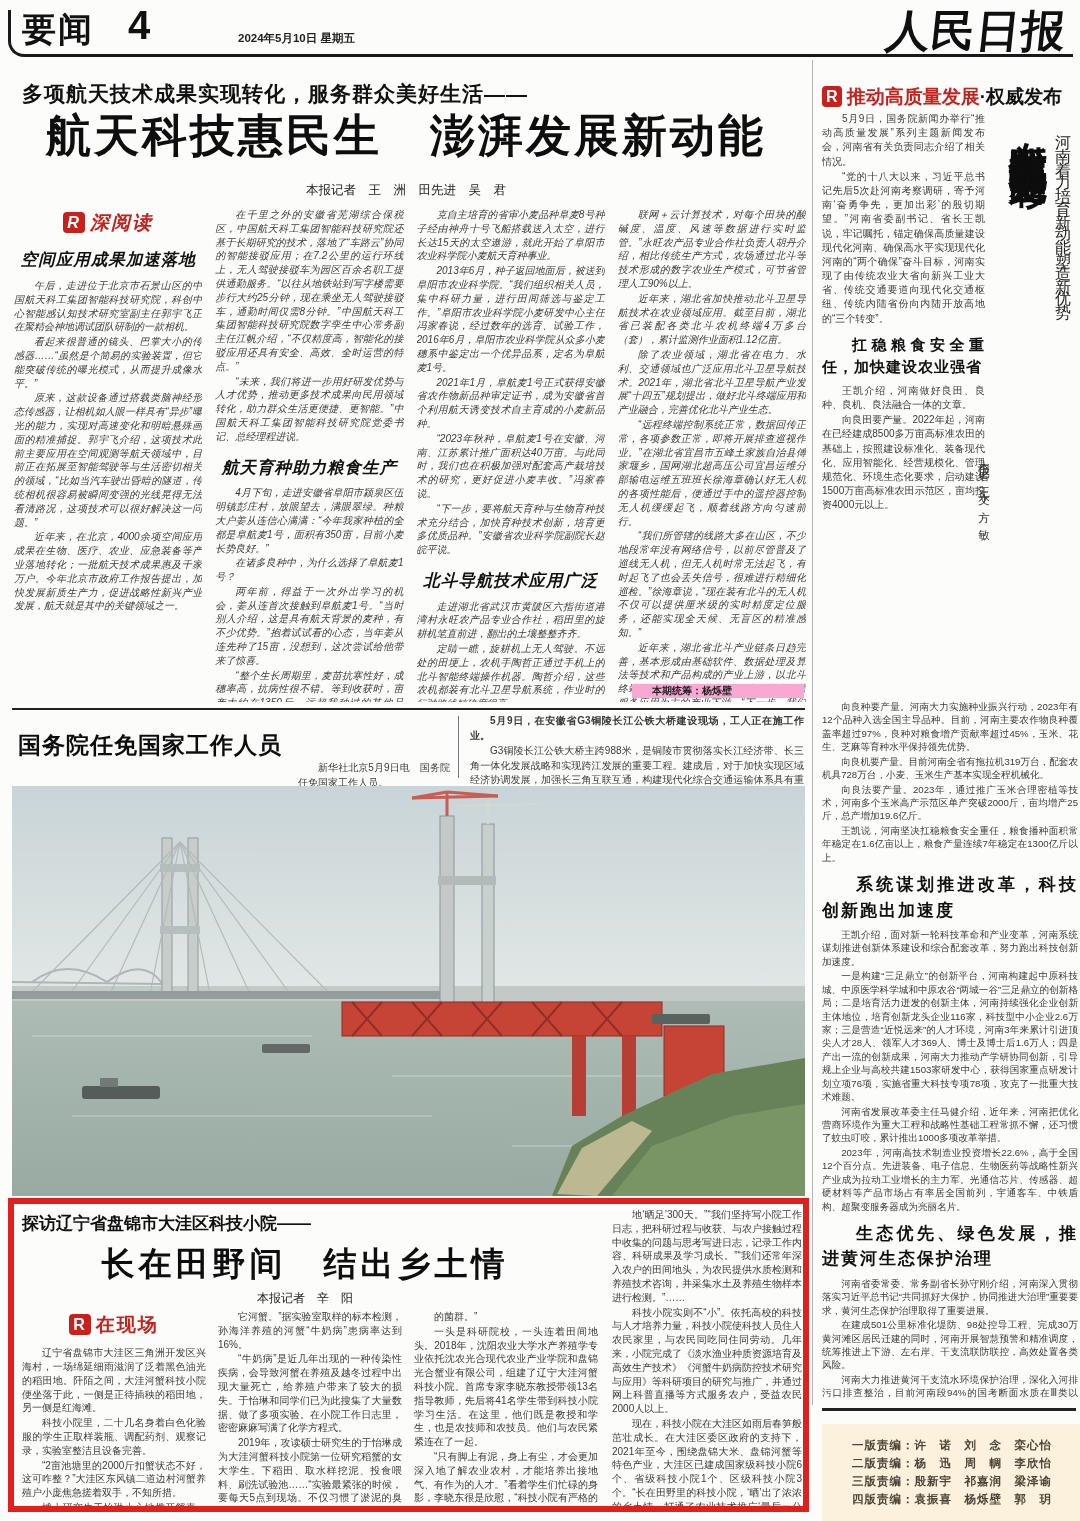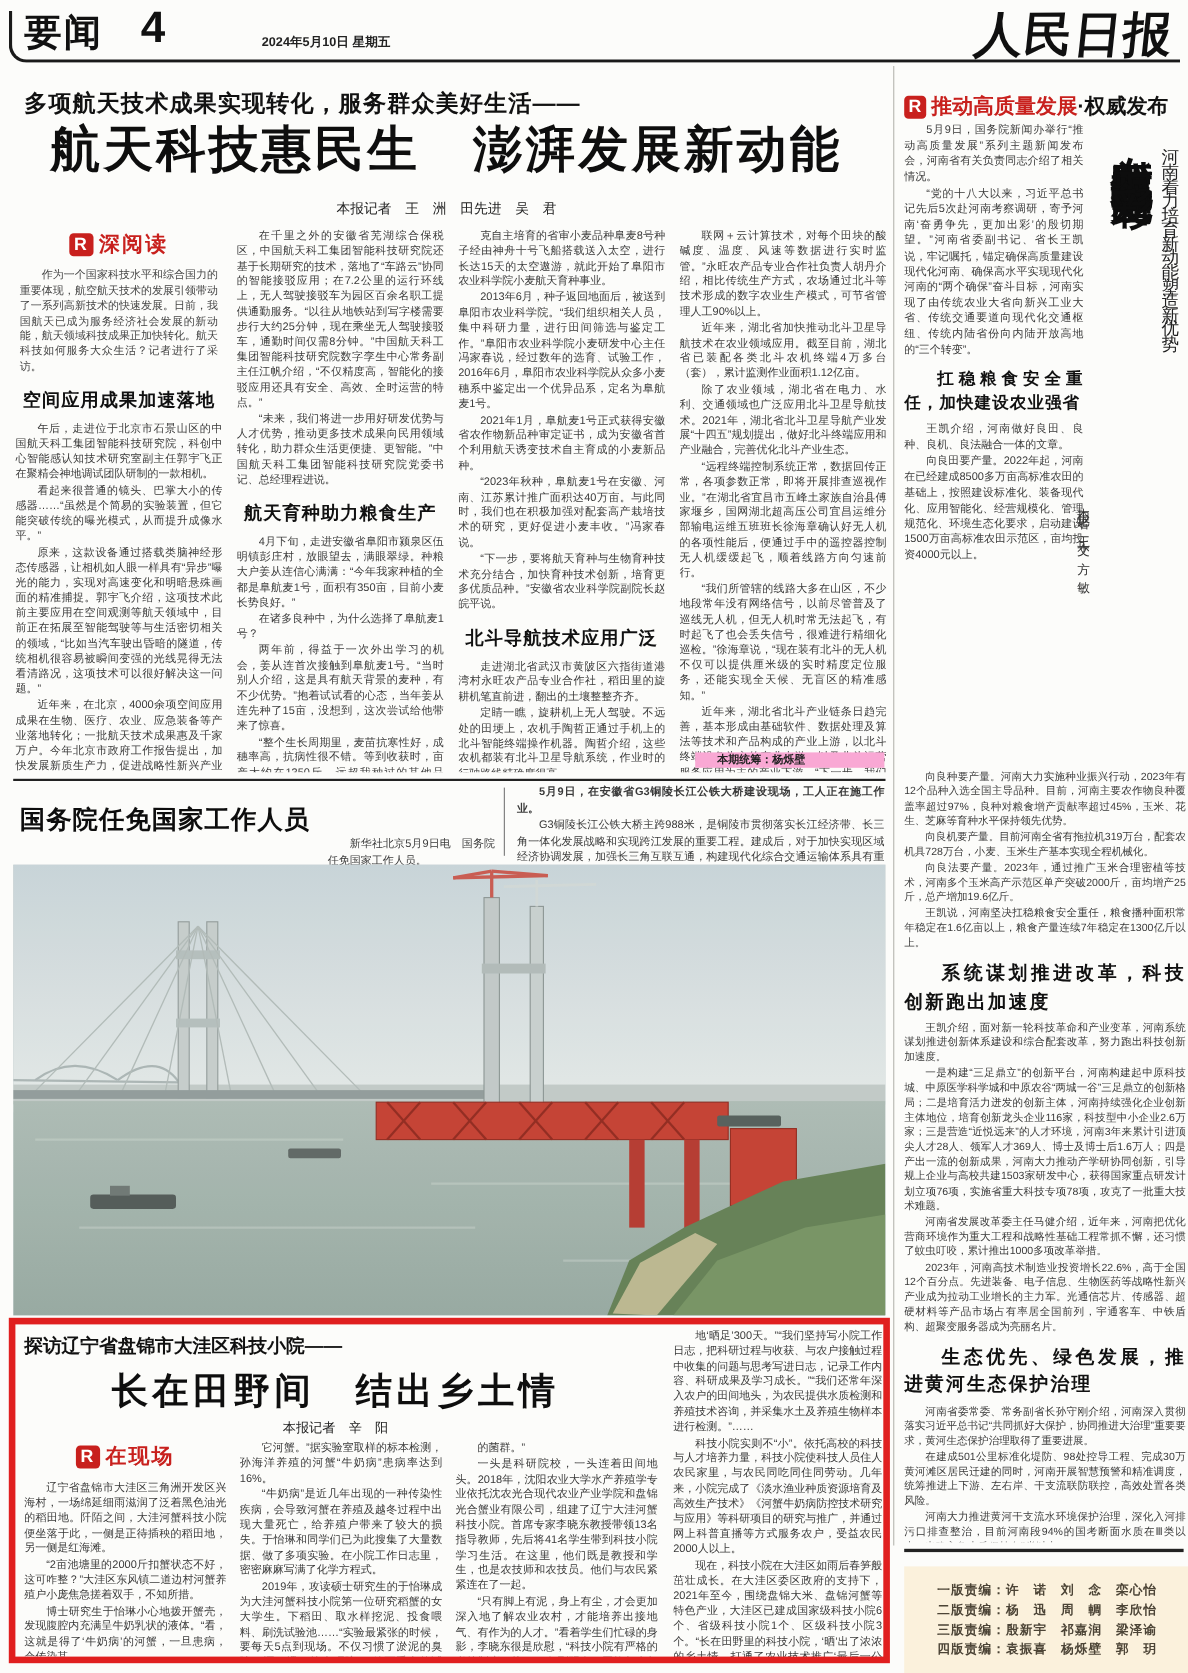--- a/index.html
+++ b/index.html
@@ -13,21 +13,21 @@
   .page-num{left:128px;top:3px;font-size:40px;font-weight:bold;color:#111;}
   .hdr-date{left:238px;top:31px;font-size:11.5px;font-weight:bold;color:#222;}
   .masthead{right:14px;top:2px;font-family:"DejaVu Serif","Liberation Serif",serif;
             font-size:44px;font-weight:bold;color:#101010;transform:skewX(-6deg);letter-spacing:1px;}
   
   .kicker{left:22px;top:80px;font-size:21px;font-weight:bold;color:#111;letter-spacing:1px;}
   .headline{left:0;top:106px;width:812px;text-align:center;font-size:45px;font-weight:bold;
             color:#0e0e0e;letter-spacing:3px;}
   .byline{left:0;top:182px;width:812px;text-align:center;font-size:12.5px;color:#222;}
   .mcols{left:14px;top:208px;width:792px;height:494px;display:flex;gap:13px;overflow:hidden;}
-  .mcol{flex:1 1 0;overflow:hidden;font-size:10px;line-height:1.38;text-align:justify;color:#3a3a3a;}
+  .mcol{flex:1 1 0;overflow:hidden;font-size:10px;line-height:1.38;text-align:justify;color:#3a3a3a;font-style:italic;}
   .b-p{text-indent:2em;margin:0 0 1px;}
   .b-lead{margin:2px 4px 8px;text-indent:2em;color:#444;}
   .b-tag{text-align:center;font-size:19px;font-weight:bold;color:#c8201d;margin:2px 0 8px;letter-spacing:2px;}
   .b-h{text-align:center;font-size:16.5px;font-weight:bold;color:#111;margin:12px 0 8px;letter-spacing:1px;}
   .b-h2{font-size:15px;font-weight:bold;color:#111;line-height:1.5;text-indent:2em;margin:8px 0 5px;letter-spacing:1px;}
   .b-foot{font-weight:bold;text-indent:2em;}
   .rbox{display:inline-block;background:#c8201d;color:#fff;font-weight:bold;border-radius:4px;
         padding:0 4px;margin-right:5px;font-size:0.85em;line-height:1.3;vertical-align:1px;}
   .mfoot{left:632px;top:684px;width:172px;font-size:10px;font-weight:bold;background:#f9a8d4;color:#222;}
   
@@ -80,21 +80,20 @@
   <div class="abs page-num">4</div>
   <div class="abs hdr-date">2024年5月10日 星期五</div>
   <div class="abs masthead">人民日报</div>
 
   <div class="abs kicker">多项航天技术成果实现转化，服务群众美好生活——</div>
   <div class="abs headline">航天科技惠民生　澎湃发展新动能</div>
   <div class="abs byline">本报记者　王　洲　田先进　吴　君</div>
   <div class="abs mcols">
     <div class="mcol">
         <div class="b-tag"><span class="rbox">R</span>深阅读</div>
-        <div class="b-lead">作为一个国家科技水平和综合国力的重要体现，航空航天技术的发展引领带动了一系列高新技术的快速发展。日前，我国航天已成为服务经济社会发展的新动能，航天领域科技成果正加快转化。航天科技如何服务大众生活？记者进行了采访。</div>
         <div class="b-h">空间应用成果加速落地</div>
         <div class="b-p">午后，走进位于北京市石景山区的中国航天科工集团智能科技研究院，科创中心智能感认知技术研究室副主任郭宇飞正在聚精会神地调试团队研制的一款相机。</div>
         <div class="b-p">看起来很普通的镜头、巴掌大小的传感器……“虽然是个简易的实验装置，但它能突破传统的曝光模式，从而提升成像水平。”</div>
         <div class="b-p">原来，这款设备通过搭载类脑神经形态传感器，让相机如人眼一样具有“异步”曝光的能力，实现对高速变化和明暗悬殊画面的精准捕捉。郭宇飞介绍，这项技术此前主要应用在空间观测等航天领域中，目前正在拓展至智能驾驶等与生活密切相关的领域，“比如当汽车驶出昏暗的隧道，传统相机很容易被瞬间变强的光线晃得无法看清路况，这项技术可以很好解决这一问题。”</div>
         <div class="b-p">近年来，在北京，4000余项空间应用成果在生物、医疗、农业、应急装备等产业落地转化；一批航天技术成果惠及千家万户。今年北京市政府工作报告提出，加快发展新质生产力，促进战略性新兴产业发展，航天就是其中的关键领域之一。</div>
       </div>
     <div class="mcol">
         <div class="b-p">在千里之外的安徽省芜湖综合保税区，中国航天科工集团智能科技研究院还基于长期研究的技术，落地了“车路云”协同的智能接驳应用；在7.2公里的运行环线上，无人驾驶接驳车为园区百余名职工提供通勤服务。“以往从地铁站到写字楼需要步行大约25分钟，现在乘坐无人驾驶接驳车，通勤时间仅需8分钟。”中国航天科工集团智能科技研究院数字孪生中心常务副主任江帆介绍，“不仅精度高，智能化的接驳应用还具有安全、高效、全时运营的特点。”</div>
         <div class="b-p">“未来，我们将进一步用好研发优势与人才优势，推动更多技术成果向民用领域转化，助力群众生活更便捷、更智能。”中国航天科工集团智能科技研究院党委书记、总经理程进说。</div>
         <div class="b-h">航天育种助力粮食生产</div>
@@ -271,20 +270,21 @@
     <div class="credit-row">四版责编：袁振喜　杨烁壁　郭　玥</div>
   </div>
 
   <div class="abs f-kicker">探访辽宁省盘锦市大洼区科技小院——</div>
   <div class="abs f-headline">长在田野间　结出乡土情</div>
   <div class="abs f-byline">本报记者　辛　阳</div>
   <div class="abs f-cols">
     <div class="f-col">
         <div class="b-tag"><span class="rbox">R</span>在现场</div>
         <div class="b-p">辽宁省盘锦市大洼区三角洲开发区兴海村，一场绵延细雨滋润了泛着黑色油光的稻田地。阡陌之间，大洼河蟹科技小院便坐落于此，一侧是正待插秧的稻田地，另一侧是红海滩。</div>
+        <div class="b-p">科技小院里，二十几名身着白色化验服的学生正取样装瓶、调配药剂、观察记录，实验室整洁且设备完善。</div>
         <div class="b-p">“2亩池塘里的2000斤扣蟹状态不好，这可咋整？”大洼区东风镇二道边村河蟹养殖户小庞焦急搓着双手，不知所措。</div>
         <div class="b-p">博士研究生于怡琳小心地拨开蟹壳，发现腹腔内充满呈牛奶乳状的液体。“看，这就是得了‘牛奶病’的河蟹，一旦患病，会传染其</div>
       </div>
     <div class="f-col">
         <div class="b-p">它河蟹。”据实验室取样的标本检测，孙海洋养殖的河蟹“牛奶病”患病率达到16%。</div>
         <div class="b-p">“牛奶病”是近几年出现的一种传染性疾病，会导致河蟹在养殖及越冬过程中出现大量死亡，给养殖户带来了较大的损失。于怡琳和同学们已为此搜集了大量数据、做了多项实验。在小院工作日志里，密密麻麻写满了化学方程式。</div>
         <div class="b-p">2019年，攻读硕士研究生的于怡琳成为大洼河蟹科技小院第一位研究稻蟹的女大学生。下稻田、取水样挖泥、投食喂料、刷洗试验池……“实验最紧张的时候，要每天5点到现场。不仅习惯了淤泥的臭味，还习惯了蚊虫叮咬。”放下手中的试管，于怡琳推了推眼镜说，“很辛苦但很快乐。大量试验让结果更有可信度，对指导生产更有意义。我最大的愿望就是尽快培养出抑制‘牛奶病’</div>
       </div>
     <div class="f-col">
         <div class="b-p">的菌群。”</div>

